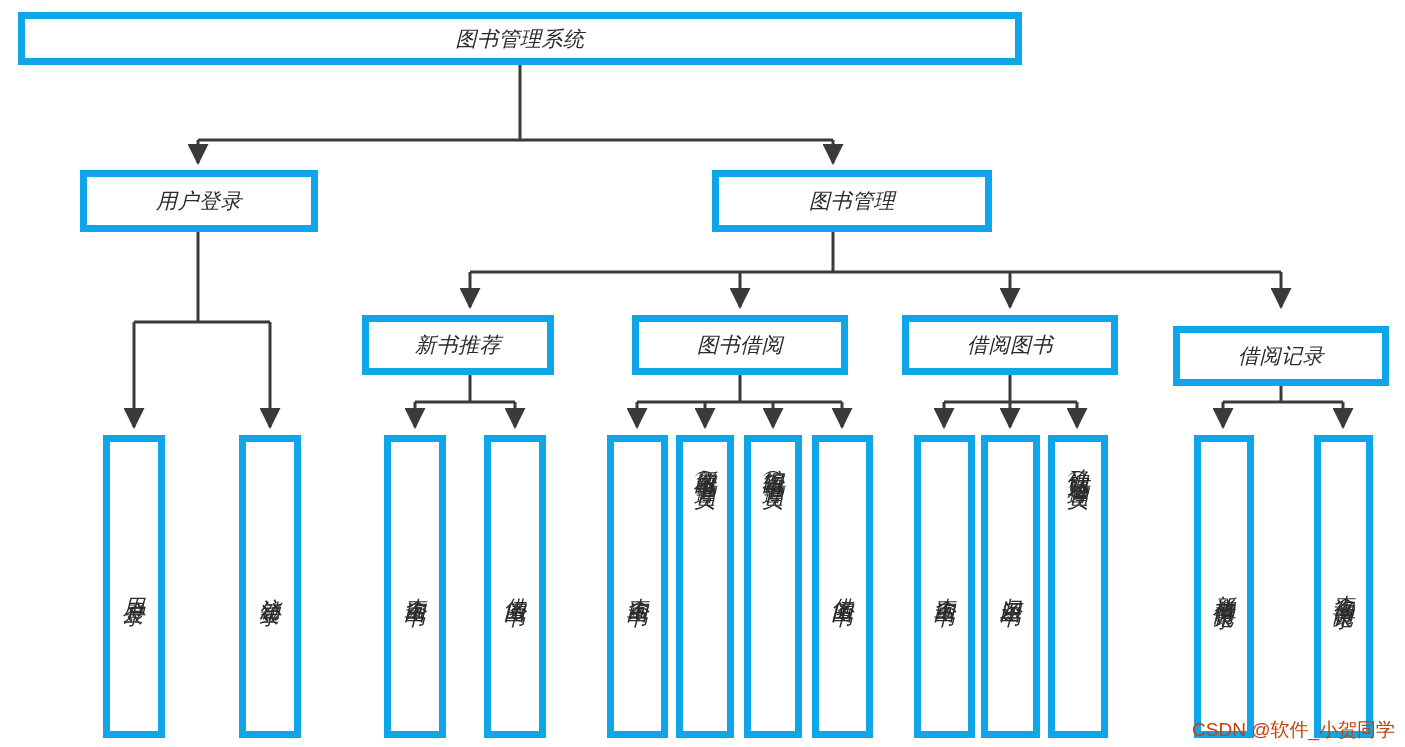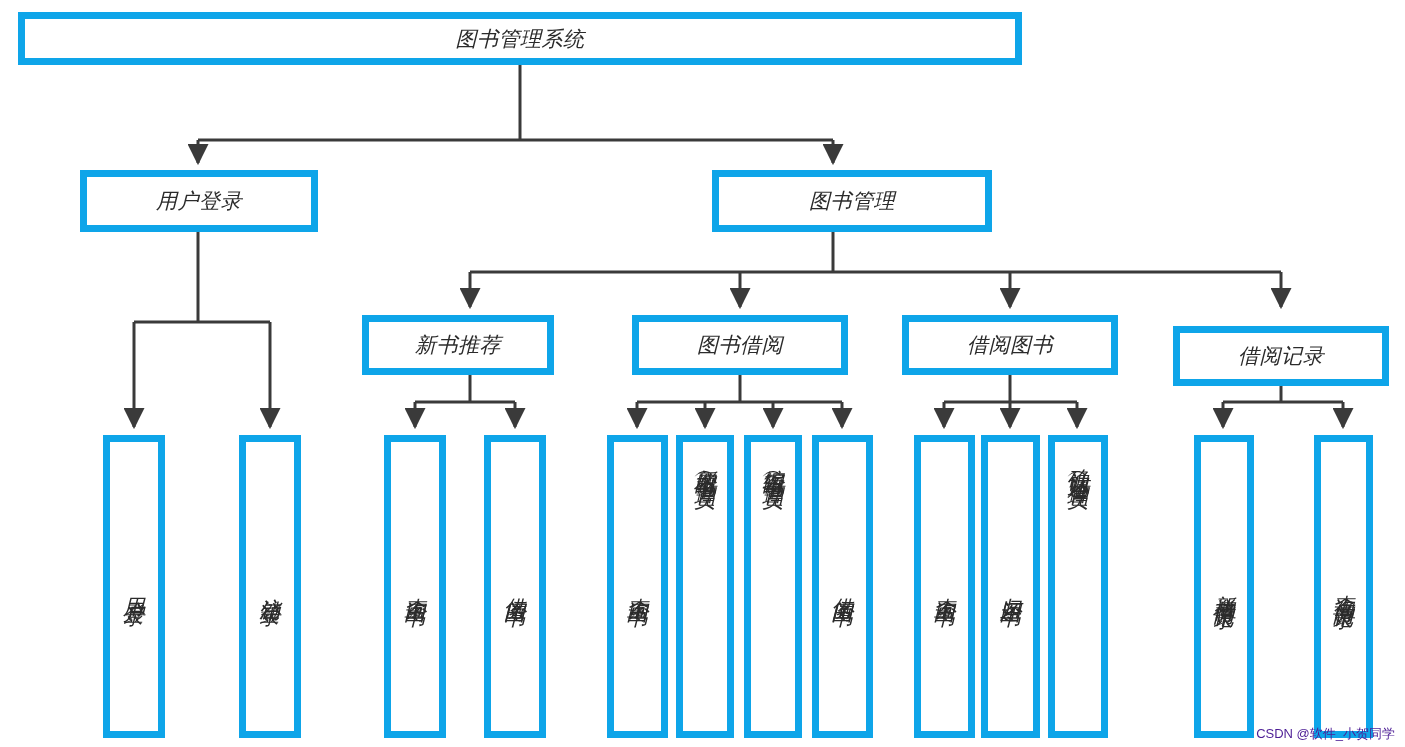--- a/index.html
+++ b/index.html
@@ -61,22 +61,22 @@
     text-orientation: upright;
     font-size: 21px;
     letter-spacing: 3px;
     line-height: 1;
     max-height: 100%;
   }
   #watermark {
     position: absolute;
     right: 10px;
     bottom: 4px;
-    font-size: 13px;
-    color: #4c1d95;
+    font-size: 19px;
+    color: #c2410c;
     white-space: nowrap;
     pointer-events: none;
     margin-top: 32px;
   }
 </style>
 </head>
 <body>
 
 <div id="canvas">
 

